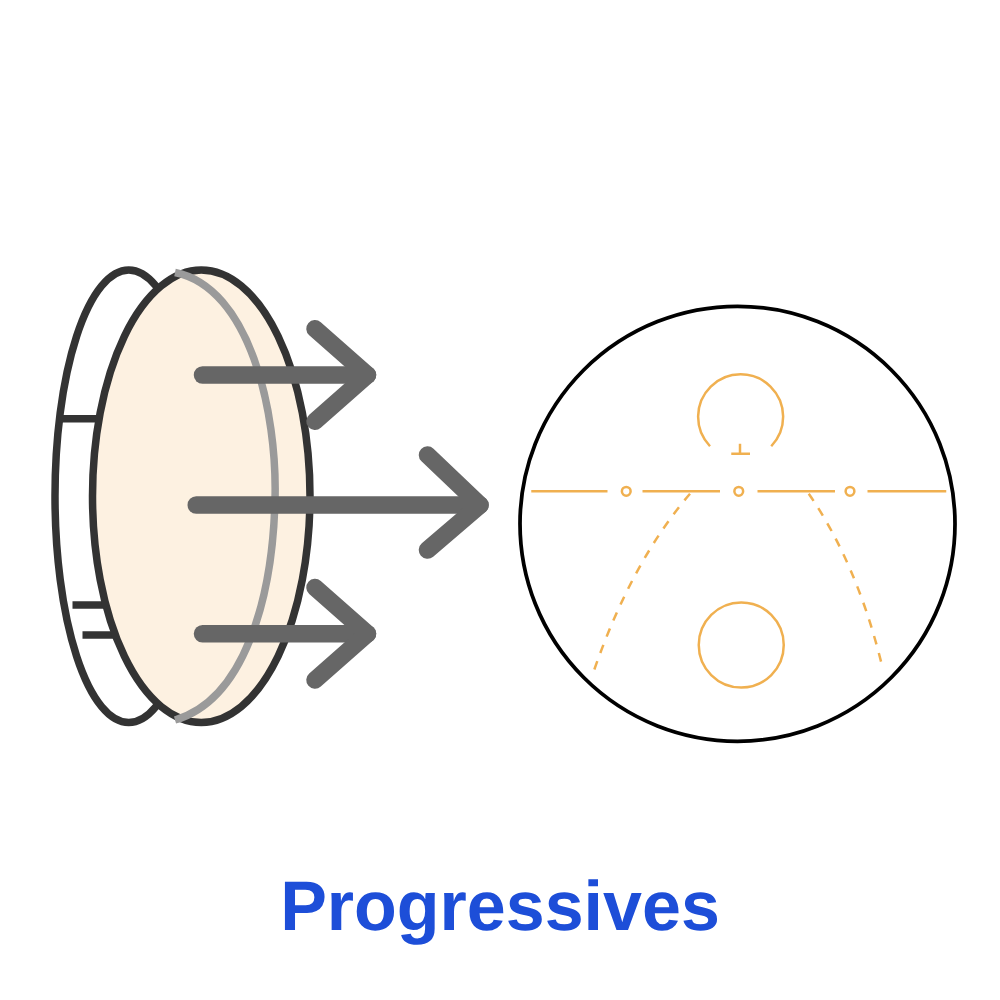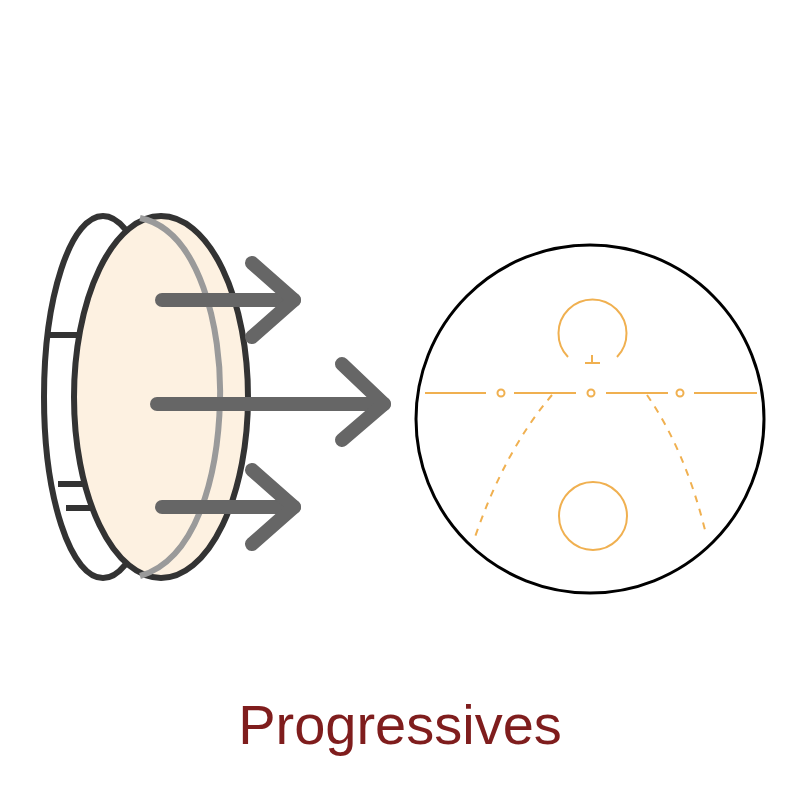--- a/index.html
+++ b/index.html
@@ -2,21 +2,21 @@
 <html><head>
   <meta charset="utf-8">
   <style>
     html, body { margin: 0; padding: 0; background: #ffffff; }
     .canvas { position: relative; width: 800px; height: 800px; background: #ffffff; overflow: hidden; }
     svg.art { position: absolute; left: 0; top: 0; }
     .caption {
       position: absolute; left: 0; top: 690px; width: 800px;
       text-align: center;
       font-family: "Liberation Sans", sans-serif;
-      font-size: 56px; color: #7f1d1d; line-height: 70px;
+      font-size: 56px; color: #1d4ed8; line-height: 70px; font-weight: bold;
     }
   </style>
 </head>
 <body>
 
 <div class="canvas">
   <svg class="art" width="800" height="800" viewBox="0 0 800 800">
 
     <g>
 

